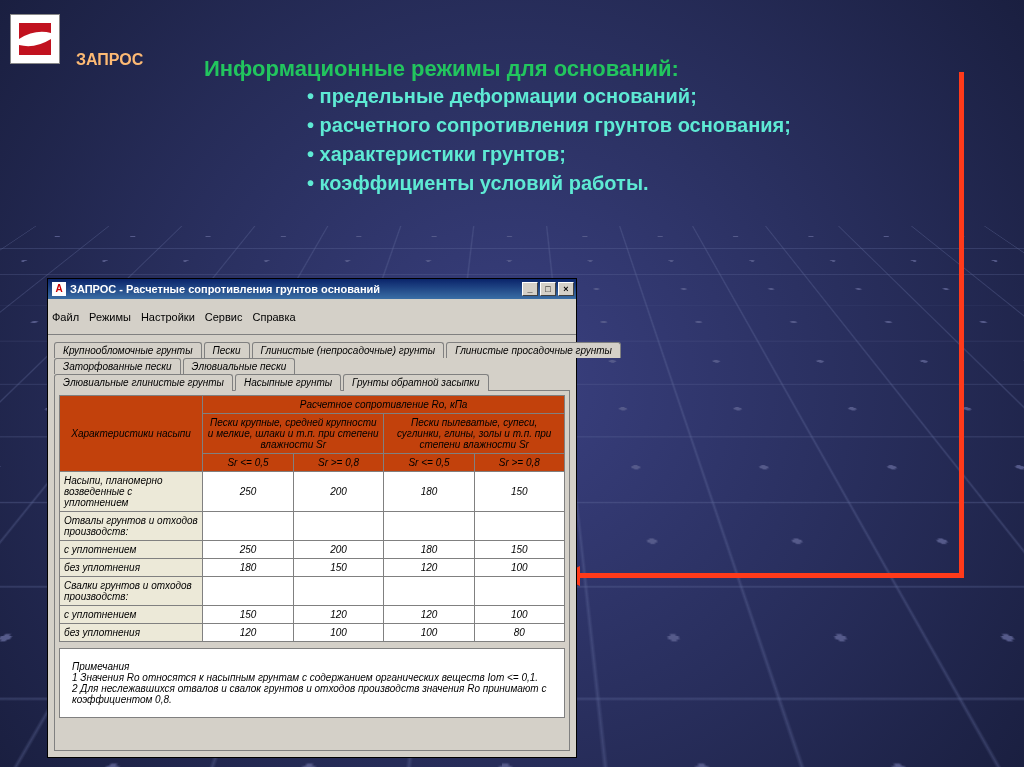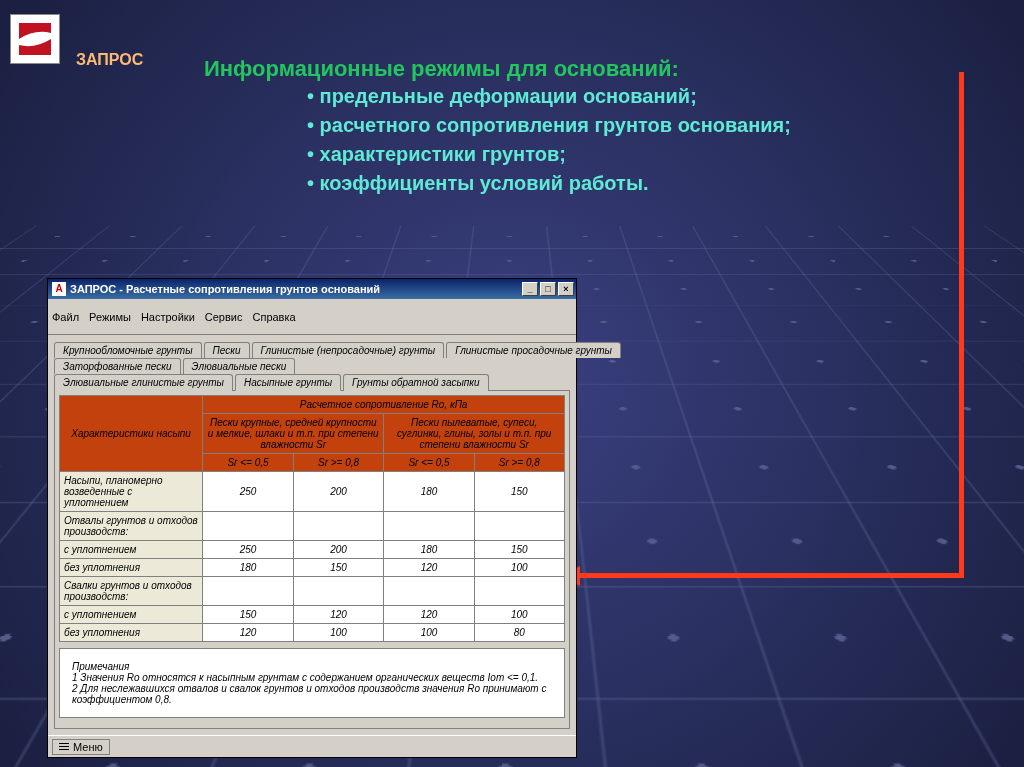--- a/index.html
+++ b/index.html
@@ -218,23 +218,13 @@
             </tr>
           </tbody>
       </table>
       <div class="notes">
         <div>Примечания</div>
         <div>1 Значения Ro относятся к насыпным грунтам с содержанием органических веществ Iom &lt;= 0,1.</div>
         <div>2 Для неслежавшихся отвалов и свалок грунтов и отходов производств значения Ro принимают с коэффициентом 0,8.</div>
       </div>
     </div>
   </div>
-  <div class="statusbar">
-    <div class="mbtn">
-      <span class="bars">
-          <span></span>
-          <span></span>
-          <span></span>
-        </span>
-      <span>Меню</span>
-    </div>
-  </div>
 </div>
 
 </body></html>

